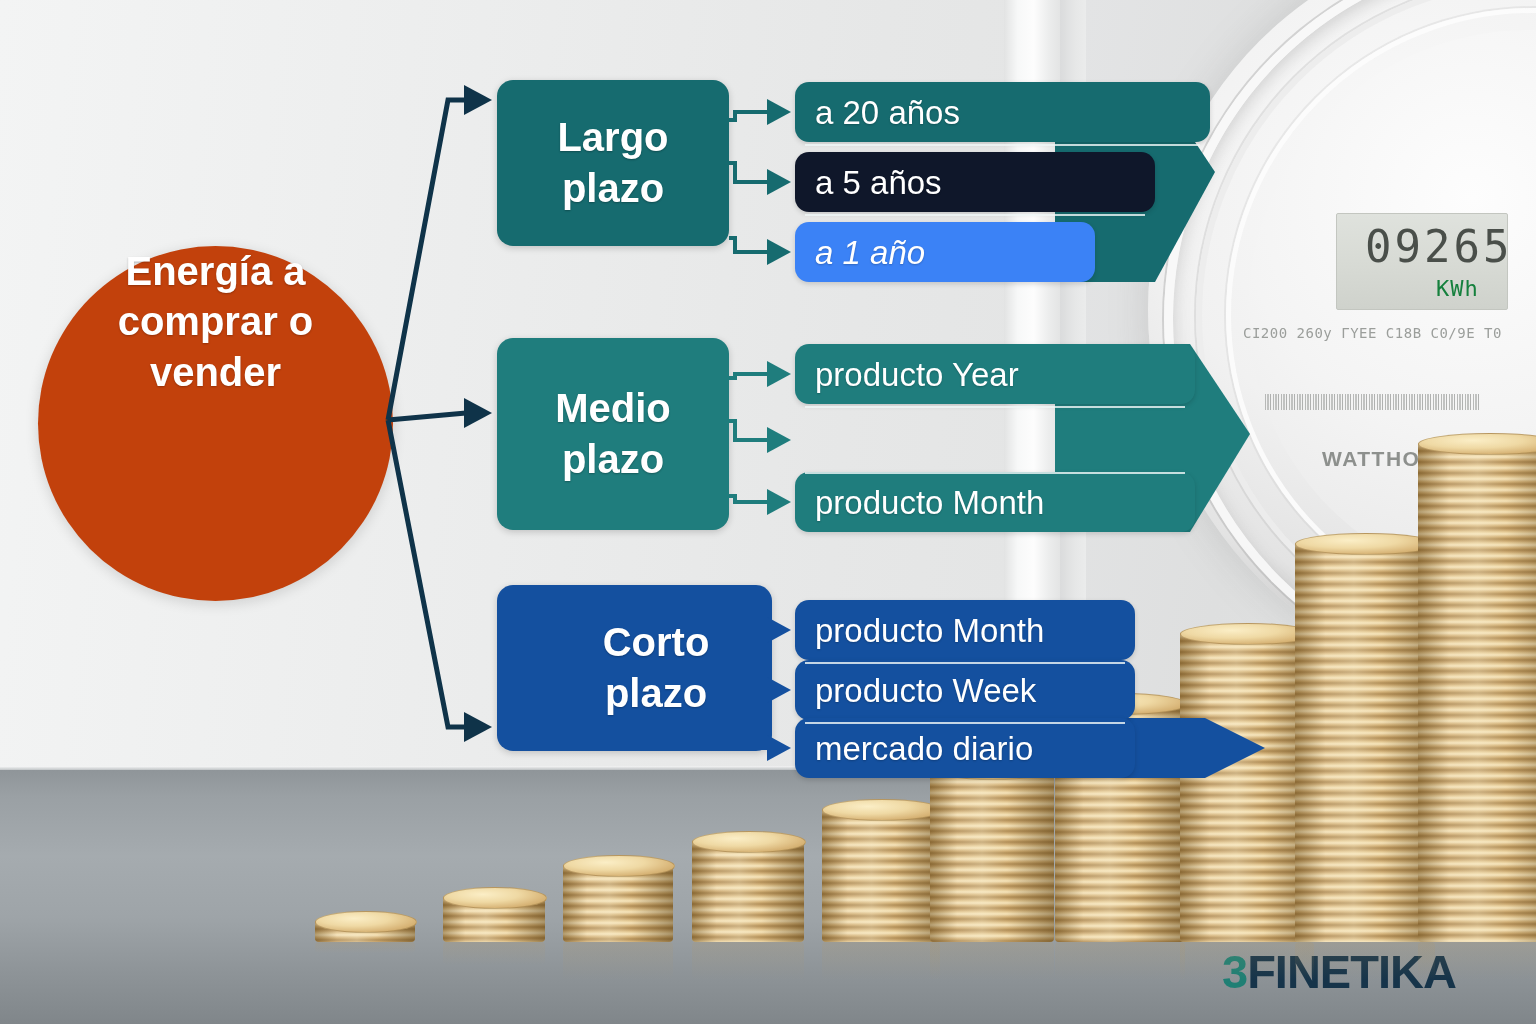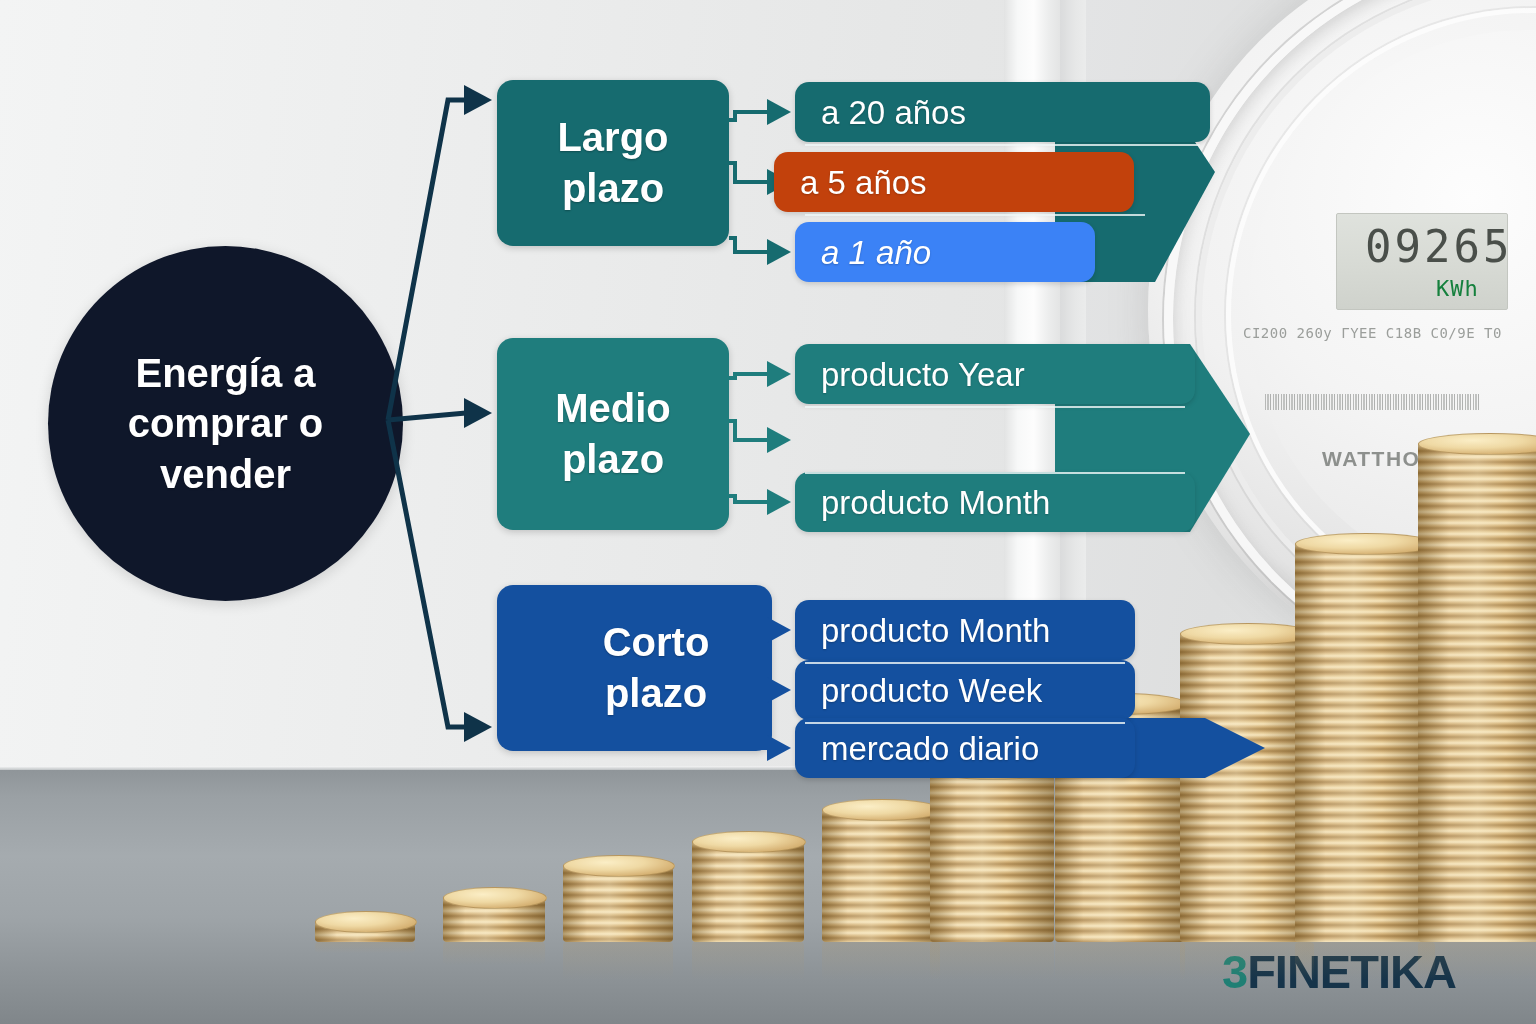--- a/index.html
+++ b/index.html
@@ -116,23 +116,23 @@
   .coin-reflect{
     position:absolute;border-radius:4px;opacity:.2;
     background:linear-gradient(180deg,rgba(180,150,95,.85),rgba(160,165,170,0));
   }
 
   
   #connectors{position:absolute;left:0;top:0;width:1536px;height:1024px;}
 
   
   .hub{
-    position:absolute;left:48px;top:246px;width:355px;height:355px;border-radius:50%;
-    background:#0f172a;
-    display:flex;align-items:center;justify-content:center;
+    position:absolute;left:38px;top:246px;width:355px;height:355px;border-radius:50%;
+    background:#c2410c;
+    display:flex;align-items:flex-start;justify-content:center;
     box-shadow:0 3px 14px rgba(0,0,0,.14);
   }
   .hub-text{
     color:#ffffff;font-size:40px;font-weight:bold;line-height:1.26;
     text-align:center;width:300px;
     text-shadow:0 1px 2px rgba(0,0,0,.25);
   }
 
   
   .branch{position:absolute;}
@@ -146,21 +146,21 @@
     text-shadow:0 1px 2px rgba(0,0,0,.28);
     padding:0 8px;
   }
   .row{
     position:absolute;height:60px;
     display:flex;align-items:center;
     box-shadow:0 2px 5px rgba(0,0,0,.15);
   }
   .row-text{
     color:#ffffff;font-size:33px;line-height:1;white-space:nowrap;
-    padding-left:26px;
+    padding-left:20px;
     text-shadow:0 1px 2px rgba(0,0,0,.22);
   }
   .row-sep{
     position:absolute;height:2px;background:rgba(240,248,248,.8);
   }
 
   .logo{
     position:absolute;left:1222px;top:944px;
     font-size:47px;font-weight:bold;letter-spacing:-1px;
     font-family:"Liberation Sans", sans-serif;
@@ -284,21 +284,21 @@
           <polygon points="767,99 791,112 767,125" fill="#166b6f"></polygon>
           <path d="M 729 163 L 735 163 L 735 182 L 769 182" stroke="#166b6f" stroke-width="4" fill="none"></path>
           <polygon points="767,169 791,182 767,195" fill="#166b6f"></polygon>
           <path d="M 729 238 L 735 238 L 735 252 L 769 252" stroke="#166b6f" stroke-width="4" fill="none"></path>
           <polygon points="767,239 791,252 767,265" fill="#166b6f"></polygon>
         </svg>
         <div class="row" style="left: 795px; top: 82px; width: 415px; background: rgb(22, 107, 111); border-radius: 14px;">
           <div class="row-text">a 20 años</div>
         </div>
         <div class="row-sep" style="left: 805px; top: 144px; width: 395px; z-index: 8;"></div>
-        <div class="row" style="left: 774px; top: 152px; width: 360px; background: #c2410c; border-radius: 14px;">
+        <div class="row" style="left: 795px; top: 152px; width: 360px; background: #0f172a; border-radius: 14px;">
           <div class="row-text">a 5 años</div>
         </div>
         <div class="row-sep" style="left: 805px; top: 214px; width: 340px; z-index: 8;"></div>
         <div class="row" style="left: 795px; top: 222px; width: 300px; background: #3b82f6; border-radius: 14px; font-style: italic;">
           <div class="row-text">a 1 año</div>
         </div>
       </div>
       <div class="branch" style="left: 0px; top: 0px; width: 1536px; height: 1024px; z-index: 6;">
         <svg width="1536" height="1024" viewBox="0 0 1536 1024" style="position: absolute; left: 0px; top: 0px;">
           <polygon points="1055,344 1190,344 1250,434 1190,532 1055,532" fill="#1f7d7d"></polygon>

